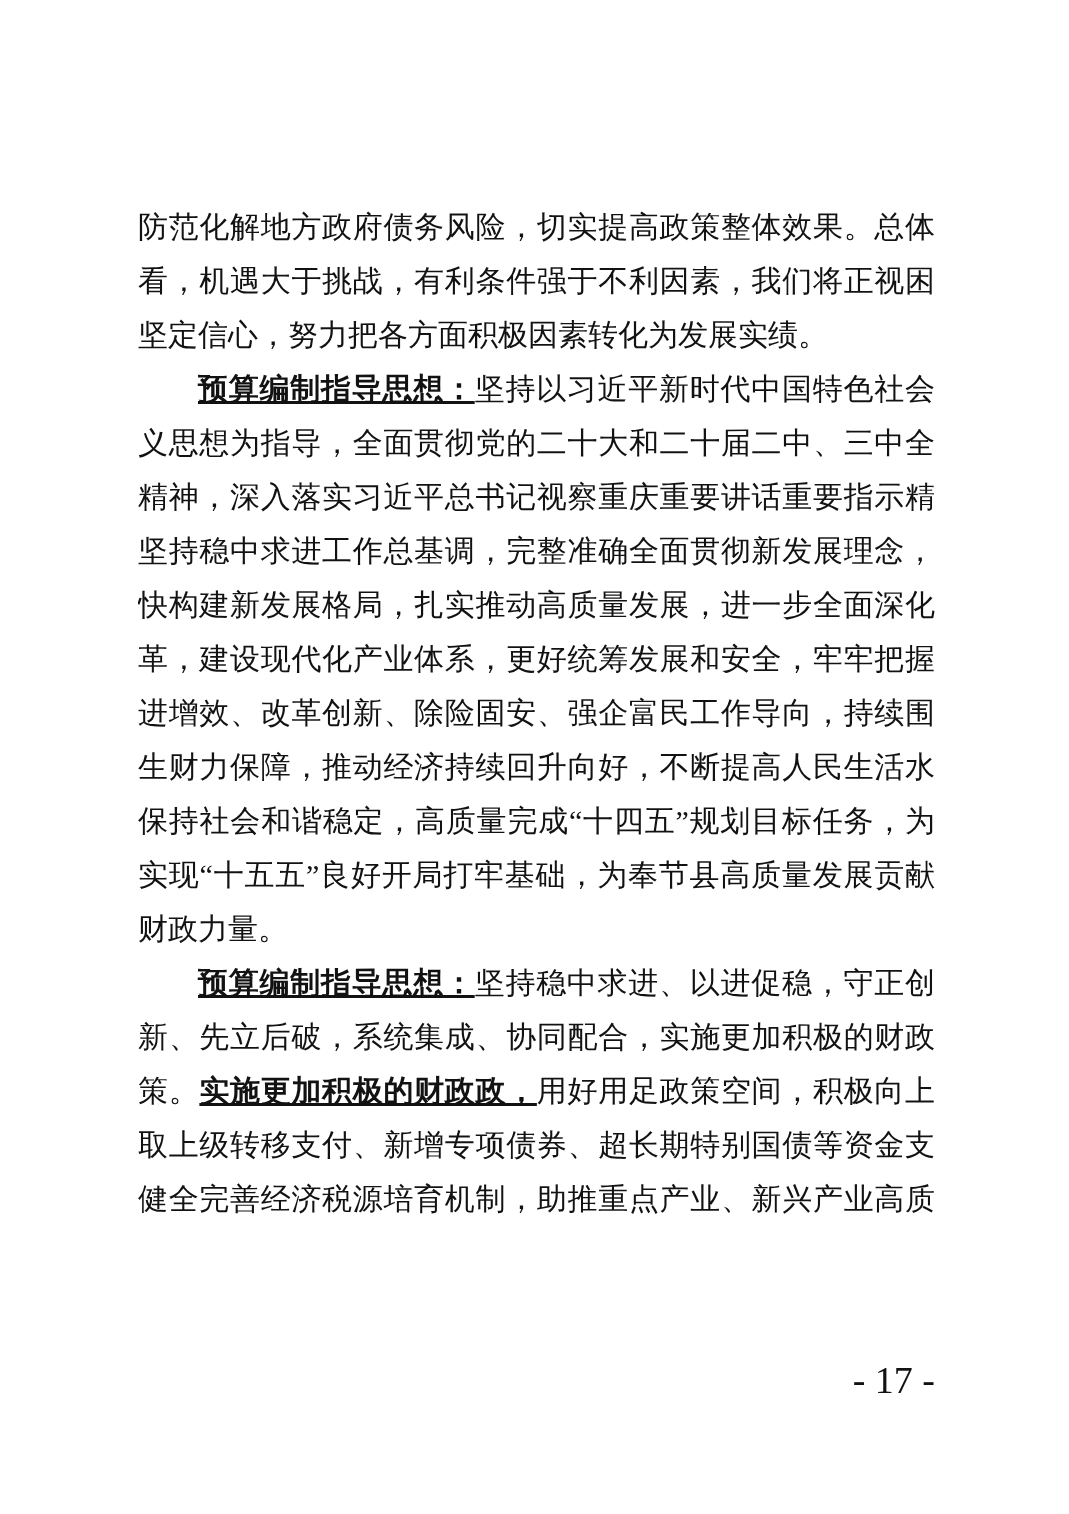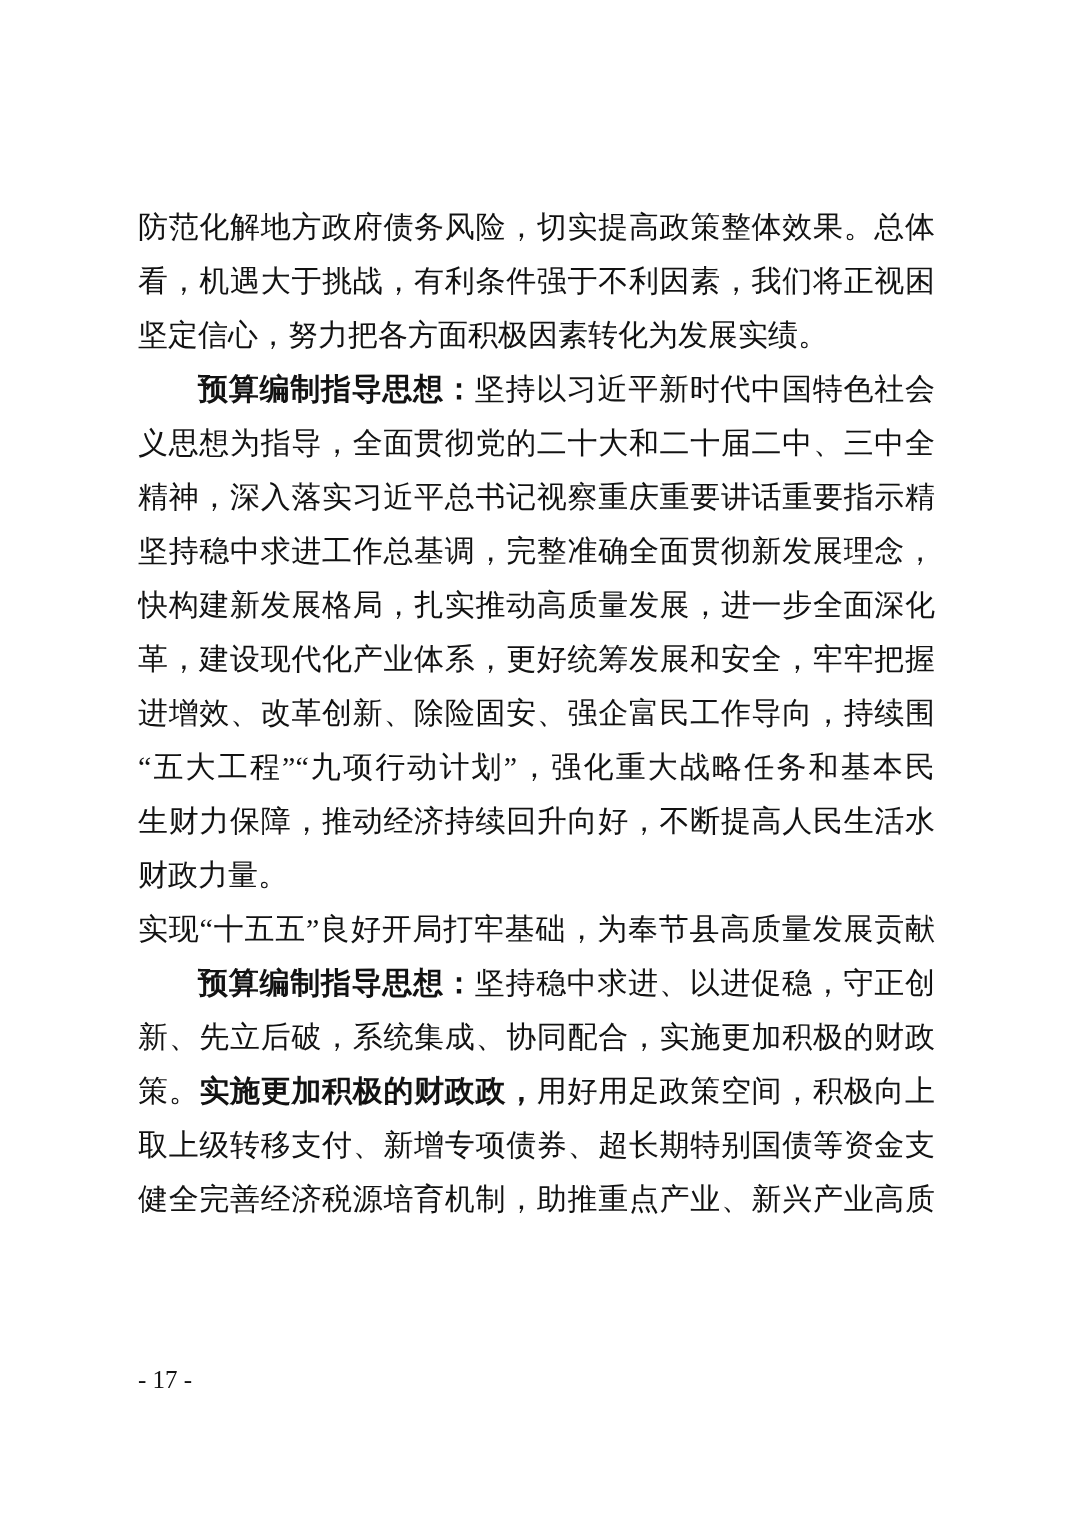--- a/index.html
+++ b/index.html
@@ -38,52 +38,53 @@
     text-align: justify;
     text-align-last: justify;
     text-justify: inter-character;
   }
   .line.ind {
     text-indent: 60px;
   }
   .run-b {
     font-family: "Liberation Sans", sans-serif;
     font-weight: 700;
+    text-decoration: underline;
   }
   .page-footer {
     position: absolute;
     top: 1360px;
     left: 138px;
     width: 797px;
-    text-align: left;
+    text-align: right;
     font-family: "Liberation Serif", serif;
-    font-size: 25px;
+    font-size: 38px;
     line-height: 40px;
     color: #121212;
   }
 </style>
 </head>
 <body>
 
 <main class="page">
   <section class="text-block" id="text-block">
       <div class="line j"><span>防范化解地方政府债务风险，切实提高政策整体效果。总体来</span></div>
       <div class="line j"><span>看，机遇大于挑战，有利条件强于不利因素，我们将正视困难、</span></div>
       <div class="line"><span>坚定信心，努力把各方面积极因素转化为发展实绩。</span></div>
       <div class="line j ind"><span class="run-b">预算编制指导思想：</span><span>坚持以习近平新时代中国特色社会主</span></div>
       <div class="line j"><span>义思想为指导，全面贯彻党的二十大和二十届二中、三中全会</span></div>
       <div class="line j"><span>精神，深入落实习近平总书记视察重庆重要讲话重要指示精神，</span></div>
       <div class="line j"><span>坚持稳中求进工作总基调，完整准确全面贯彻新发展理念，加</span></div>
       <div class="line j"><span>快构建新发展格局，扎实推动高质量发展，进一步全面深化改</span></div>
       <div class="line j"><span>革，建设现代化产业体系，更好统筹发展和安全，牢牢把握稳</span></div>
       <div class="line j"><span>进增效、改革创新、除险固安、强企富民工作导向，持续围绕</span></div>
-      <div class="line j"><span>“五大工程”“九项行动计划”，强化重大战略任务和基本民</span></div>
       <div class="line j"><span>生财力保障，推动经济持续回升向好，不断提高人民生活水平</span></div>
+      <div class="line j"><span>保持社会和谐稳定，高质量完成“十四五”规划目标任务，为</span></div>
+      <div class="line j"><span>实现“十五五”良好开局打牢基础，为奉节县高质量发展贡献</span></div>
       <div class="line"><span>财政力量。</span></div>
-      <div class="line j"><span>实现“十五五”良好开局打牢基础，为奉节县高质量发展贡献</span></div>
       <div class="line j ind"><span class="run-b">预算编制指导思想：</span><span>坚持稳中求进、以进促稳，守正创</span></div>
       <div class="line j"><span>新、先立后破，系统集成、协同配合，实施更加积极的财政政</span></div>
       <div class="line j"><span>策。</span><span class="run-b">实施更加积极的财政政，</span><span>用好用足政策空间，积极向上争</span></div>
       <div class="line j"><span>取上级转移支付、新增专项债券、超长期特别国债等资金支持。</span></div>
       <div class="line j"><span>健全完善经济税源培育机制，助推重点产业、新兴产业高质量</span></div>
     </section>
   <footer class="page-footer">
     <span>- 17 -</span>
   </footer>
 </main>

